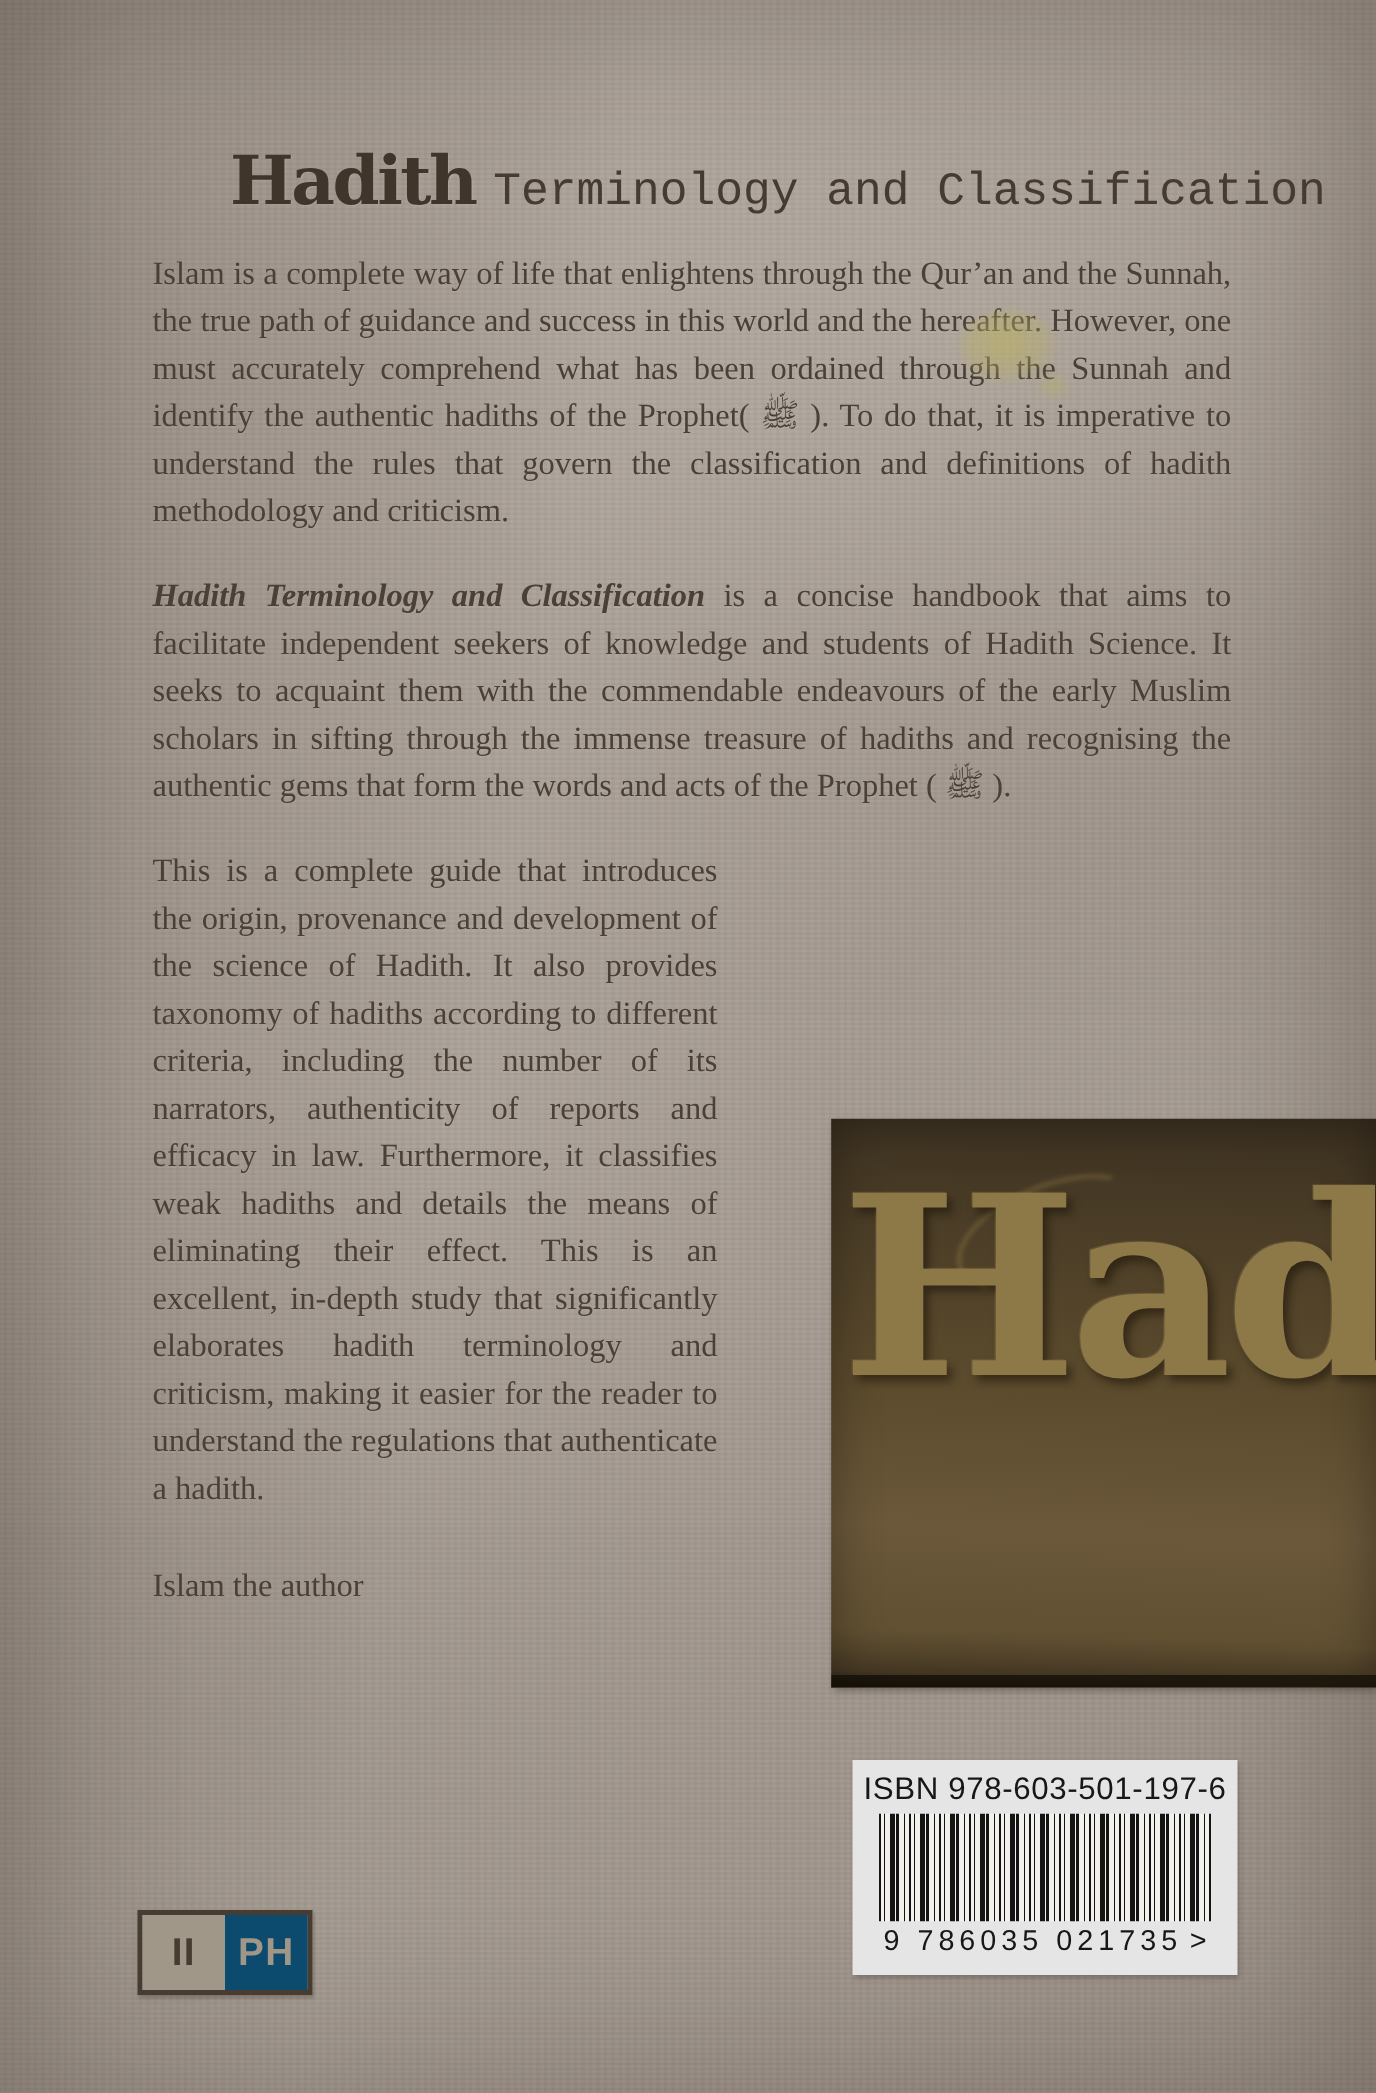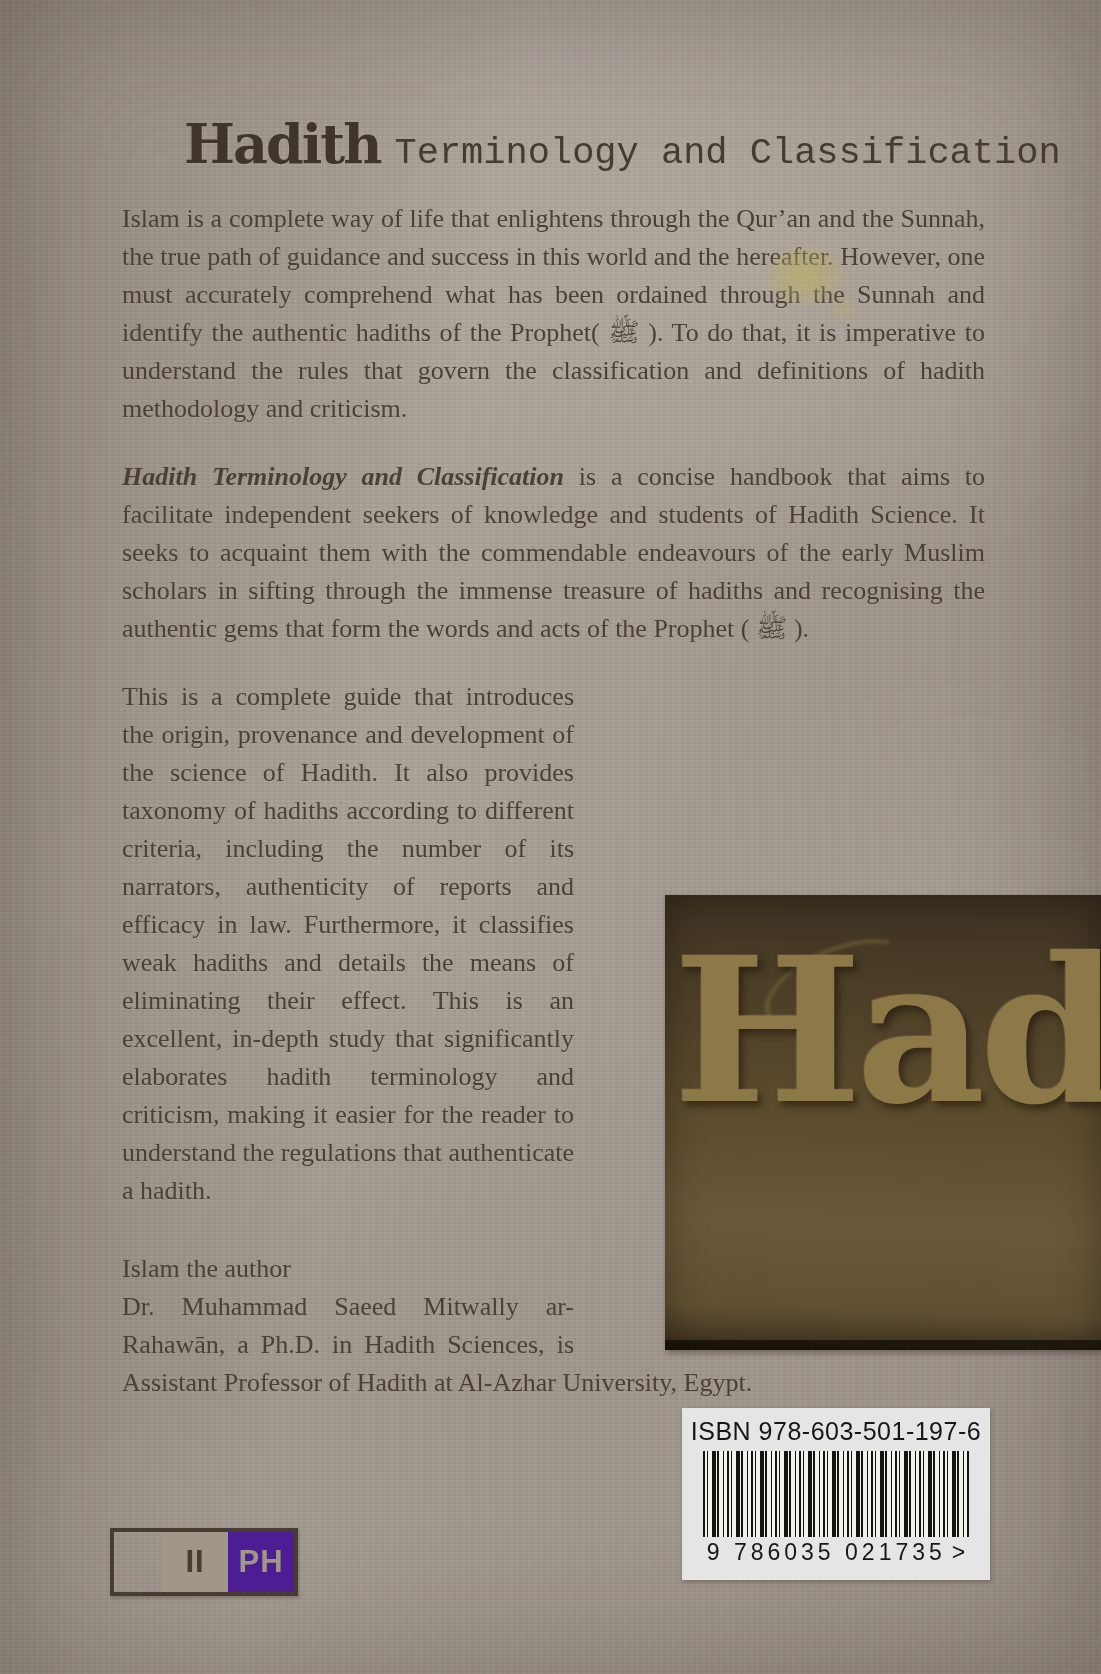--- a/index.html
+++ b/index.html
@@ -82,44 +82,43 @@
       #141414 20px 21px, #f3f1ec 21px 24px);
   }
   .barcode-digits{
     font-family:"Liberation Sans",sans-serif;font-size:23px;color:#171717;
     letter-spacing:4px;margin-top:2px;white-space:nowrap;
   }
   .barcode-arrow{letter-spacing:0;margin-left:6px;}
 
   .publisher-logo{
     position:absolute;left:110px;top:1528px;width:132px;height:60px;
-    border:4px solid #473c31;display:flex;box-shadow:1px 2px 3px rgba(50,40,30,.3);padding-left:48px;
+    border:4px solid #473c31;display:flex;box-shadow:1px 2px 3px rgba(50,40,30,.3);
   }
   .logo-cell{flex:1;display:flex;align-items:center;justify-content:center;
     font-family:"Liberation Sans",sans-serif;font-weight:bold;font-size:31px;letter-spacing:1px;}
   .logo-left{background:#a09788;color:#473c31;}
-  .logo-right{background:#4c1d95;color:#a09788;}
+  .logo-right{background:#0c4a6e;color:#a09788;}
 </style>
 </head>
 <body>
 
 <div class="content">
 
   <div class="title-row">
     <span class="blackletter">Hadith</span><span class="title-text">Terminology and Classification</span>
   </div>
 
   <p class="para p1"><span>Islam is a complete way of life that enlightens through the Qur’an and the Sunnah, the true path of guidance and success in this world and the hereafter. However, one must accurately comprehend what has been ordained through the Sunnah and identify the authentic hadiths of the Prophet( ﷺ ). To do that, it is imperative to understand the rules that govern the classification and definitions of hadith methodology and criticism.</span></p>
 
   <p class="para p2"><span class="lead-italic">Hadith Terminology and Classification</span><span> is a concise handbook that aims to facilitate independent seekers of knowledge and students of Hadith Science. It seeks to acquaint them with the commendable endeavours of the early Muslim scholars in sifting through the immense treasure of hadiths and recognising the authentic gems that form the words and acts of the Prophet ( ﷺ ).</span></p>
 
   <p class="para p3"><span class="wrap-spacer"></span><span>This is a complete guide that introduces the origin, provenance and development of the science of Hadith. It also provides taxonomy of hadiths according to different criteria, including the number of its narrators, authenticity of reports and efficacy in law. Furthermore, it classifies weak hadiths and details the means of eliminating their effect. This is an excellent, in-depth study that significantly elaborates hadith terminology and criticism, making it easier for the reader to understand the regulations that authenticate a hadith.</span></p>
 
   <p class="about-heading">Islam the author</p>
-  <p class="about-text">Dr. Muhammad Saeed Mitwally ar-Rahawān, a Ph.D. in Hadith Sciences, is Assistant Professor of Hadith at Al-Azhar University, Egypt.</p>
 
 </div>
 
 <div class="stain stain-a"></div>
 <div class="stain stain-b"></div>
 
 <div class="inset">
   <div class="swirl"></div>
   <div class="inset-word">Hadith</div>
   <div class="inset-bottom-strip"></div>

